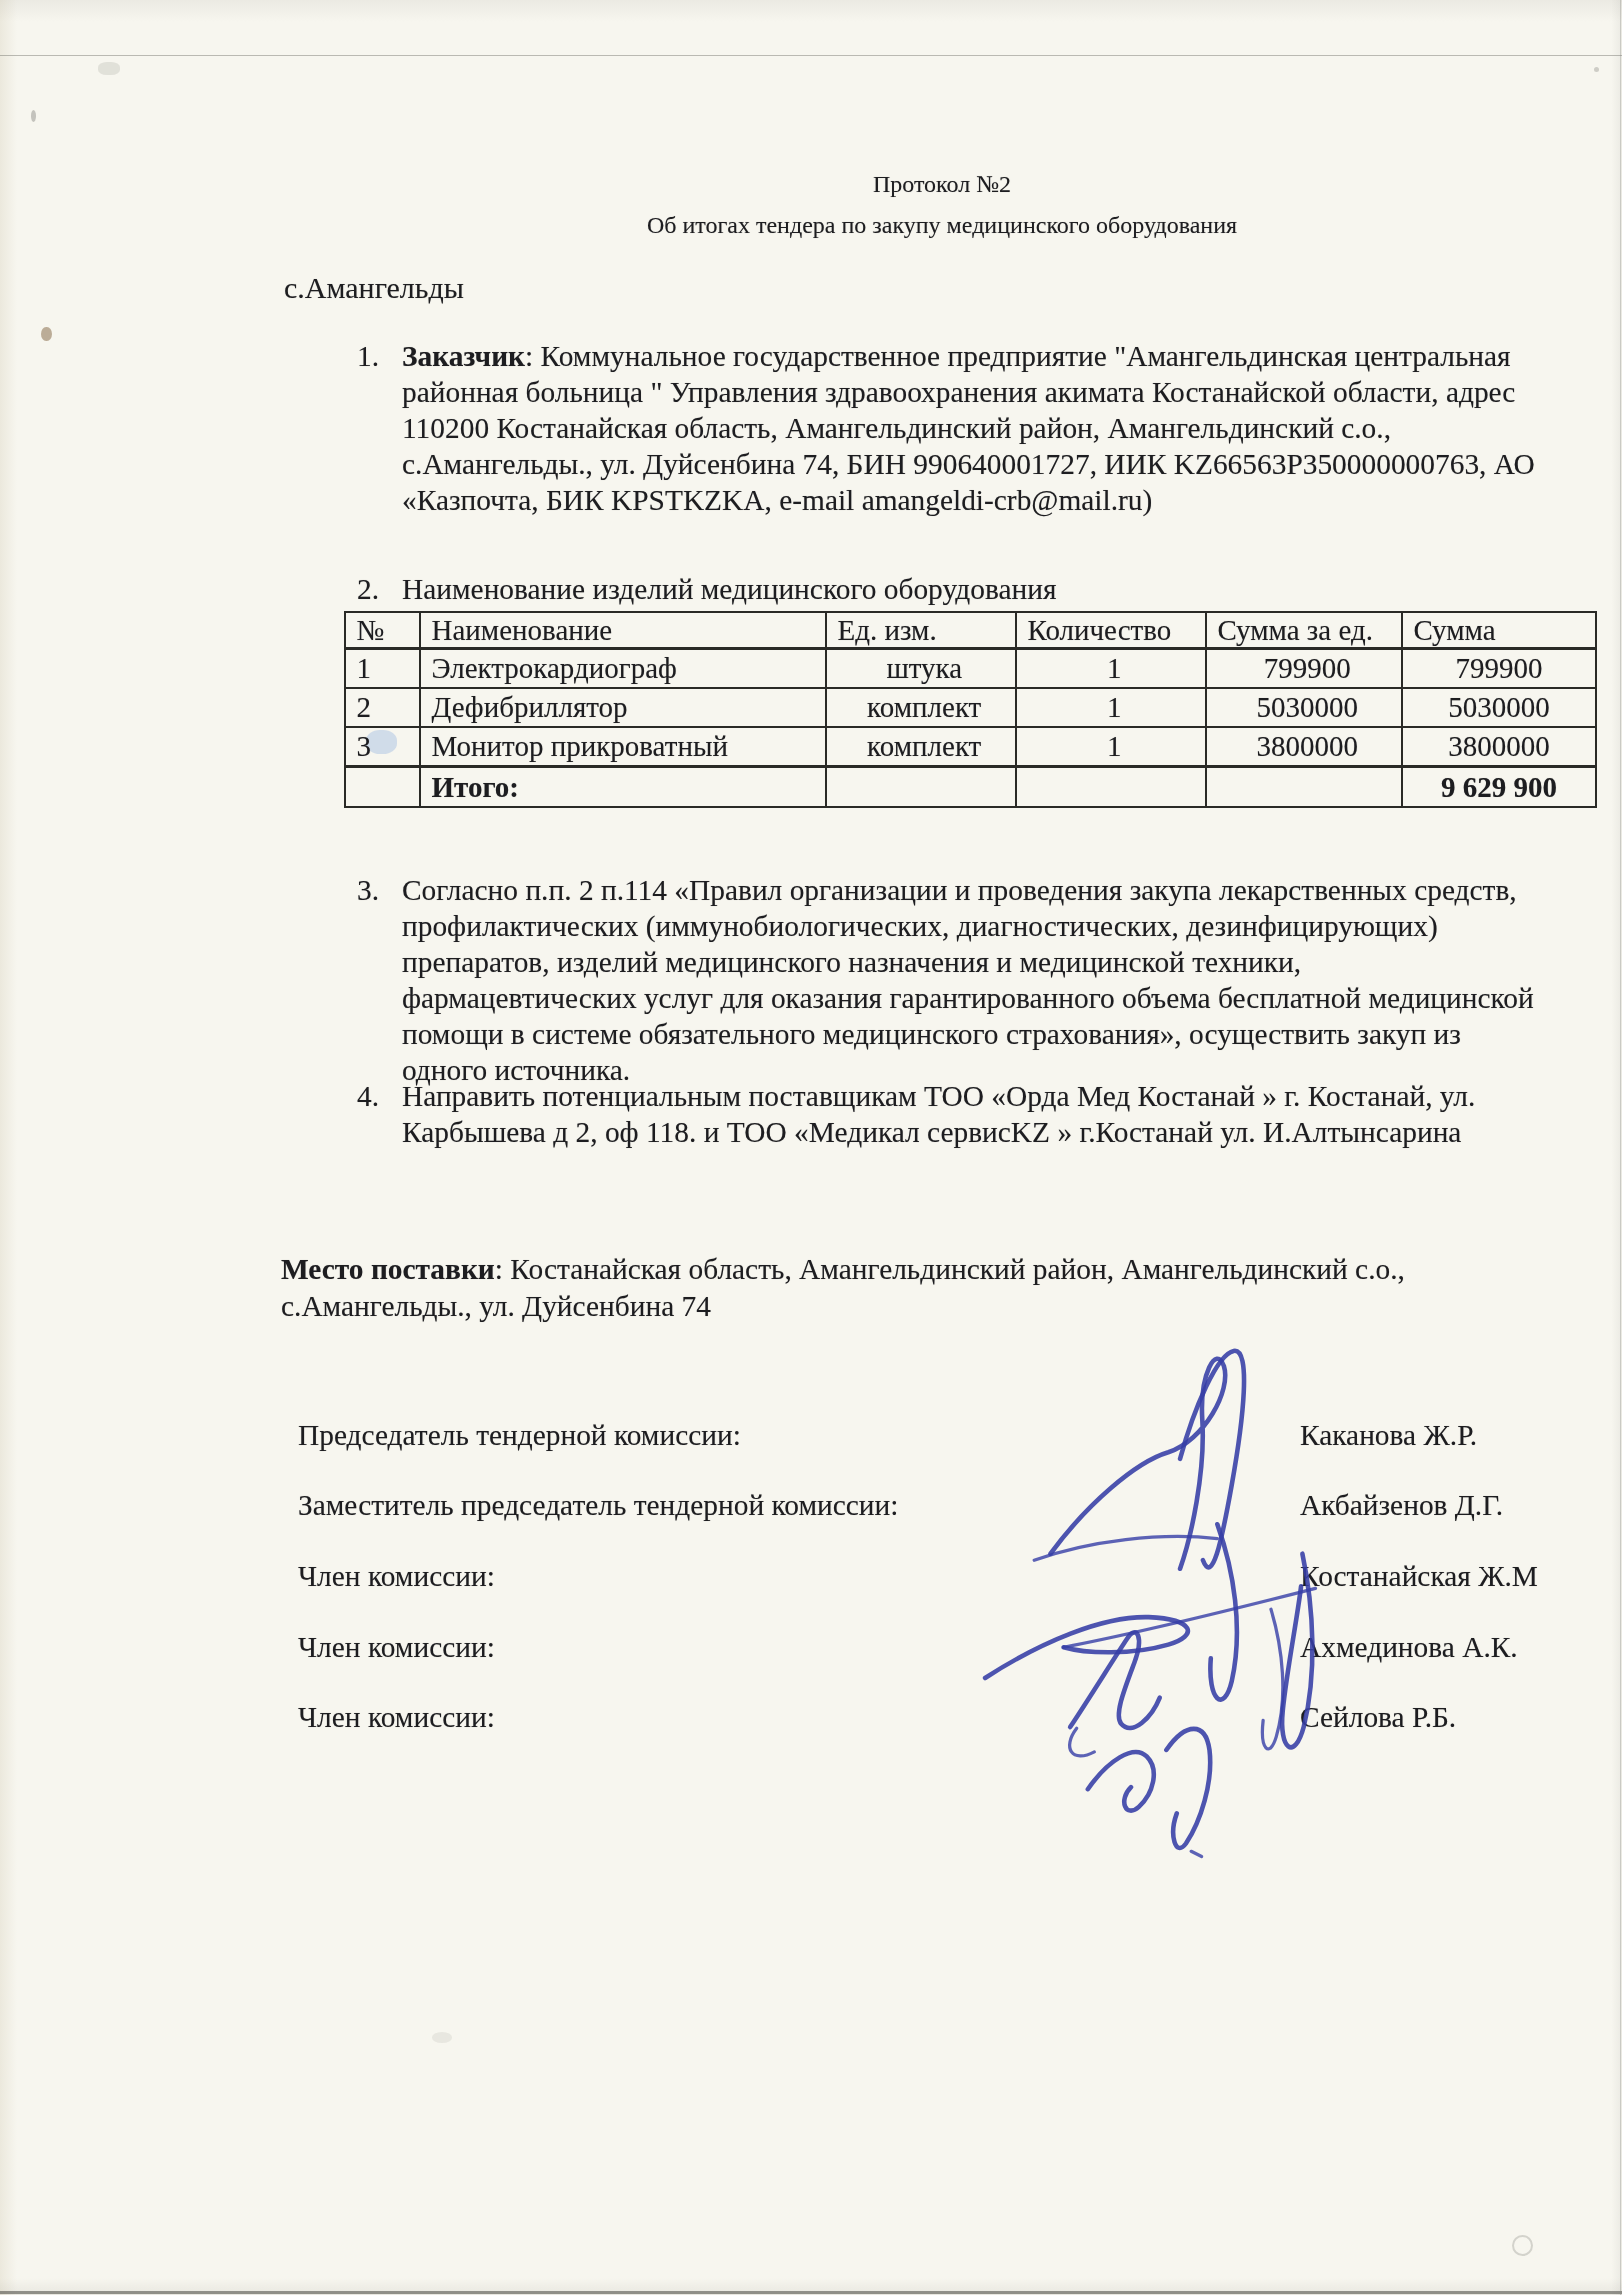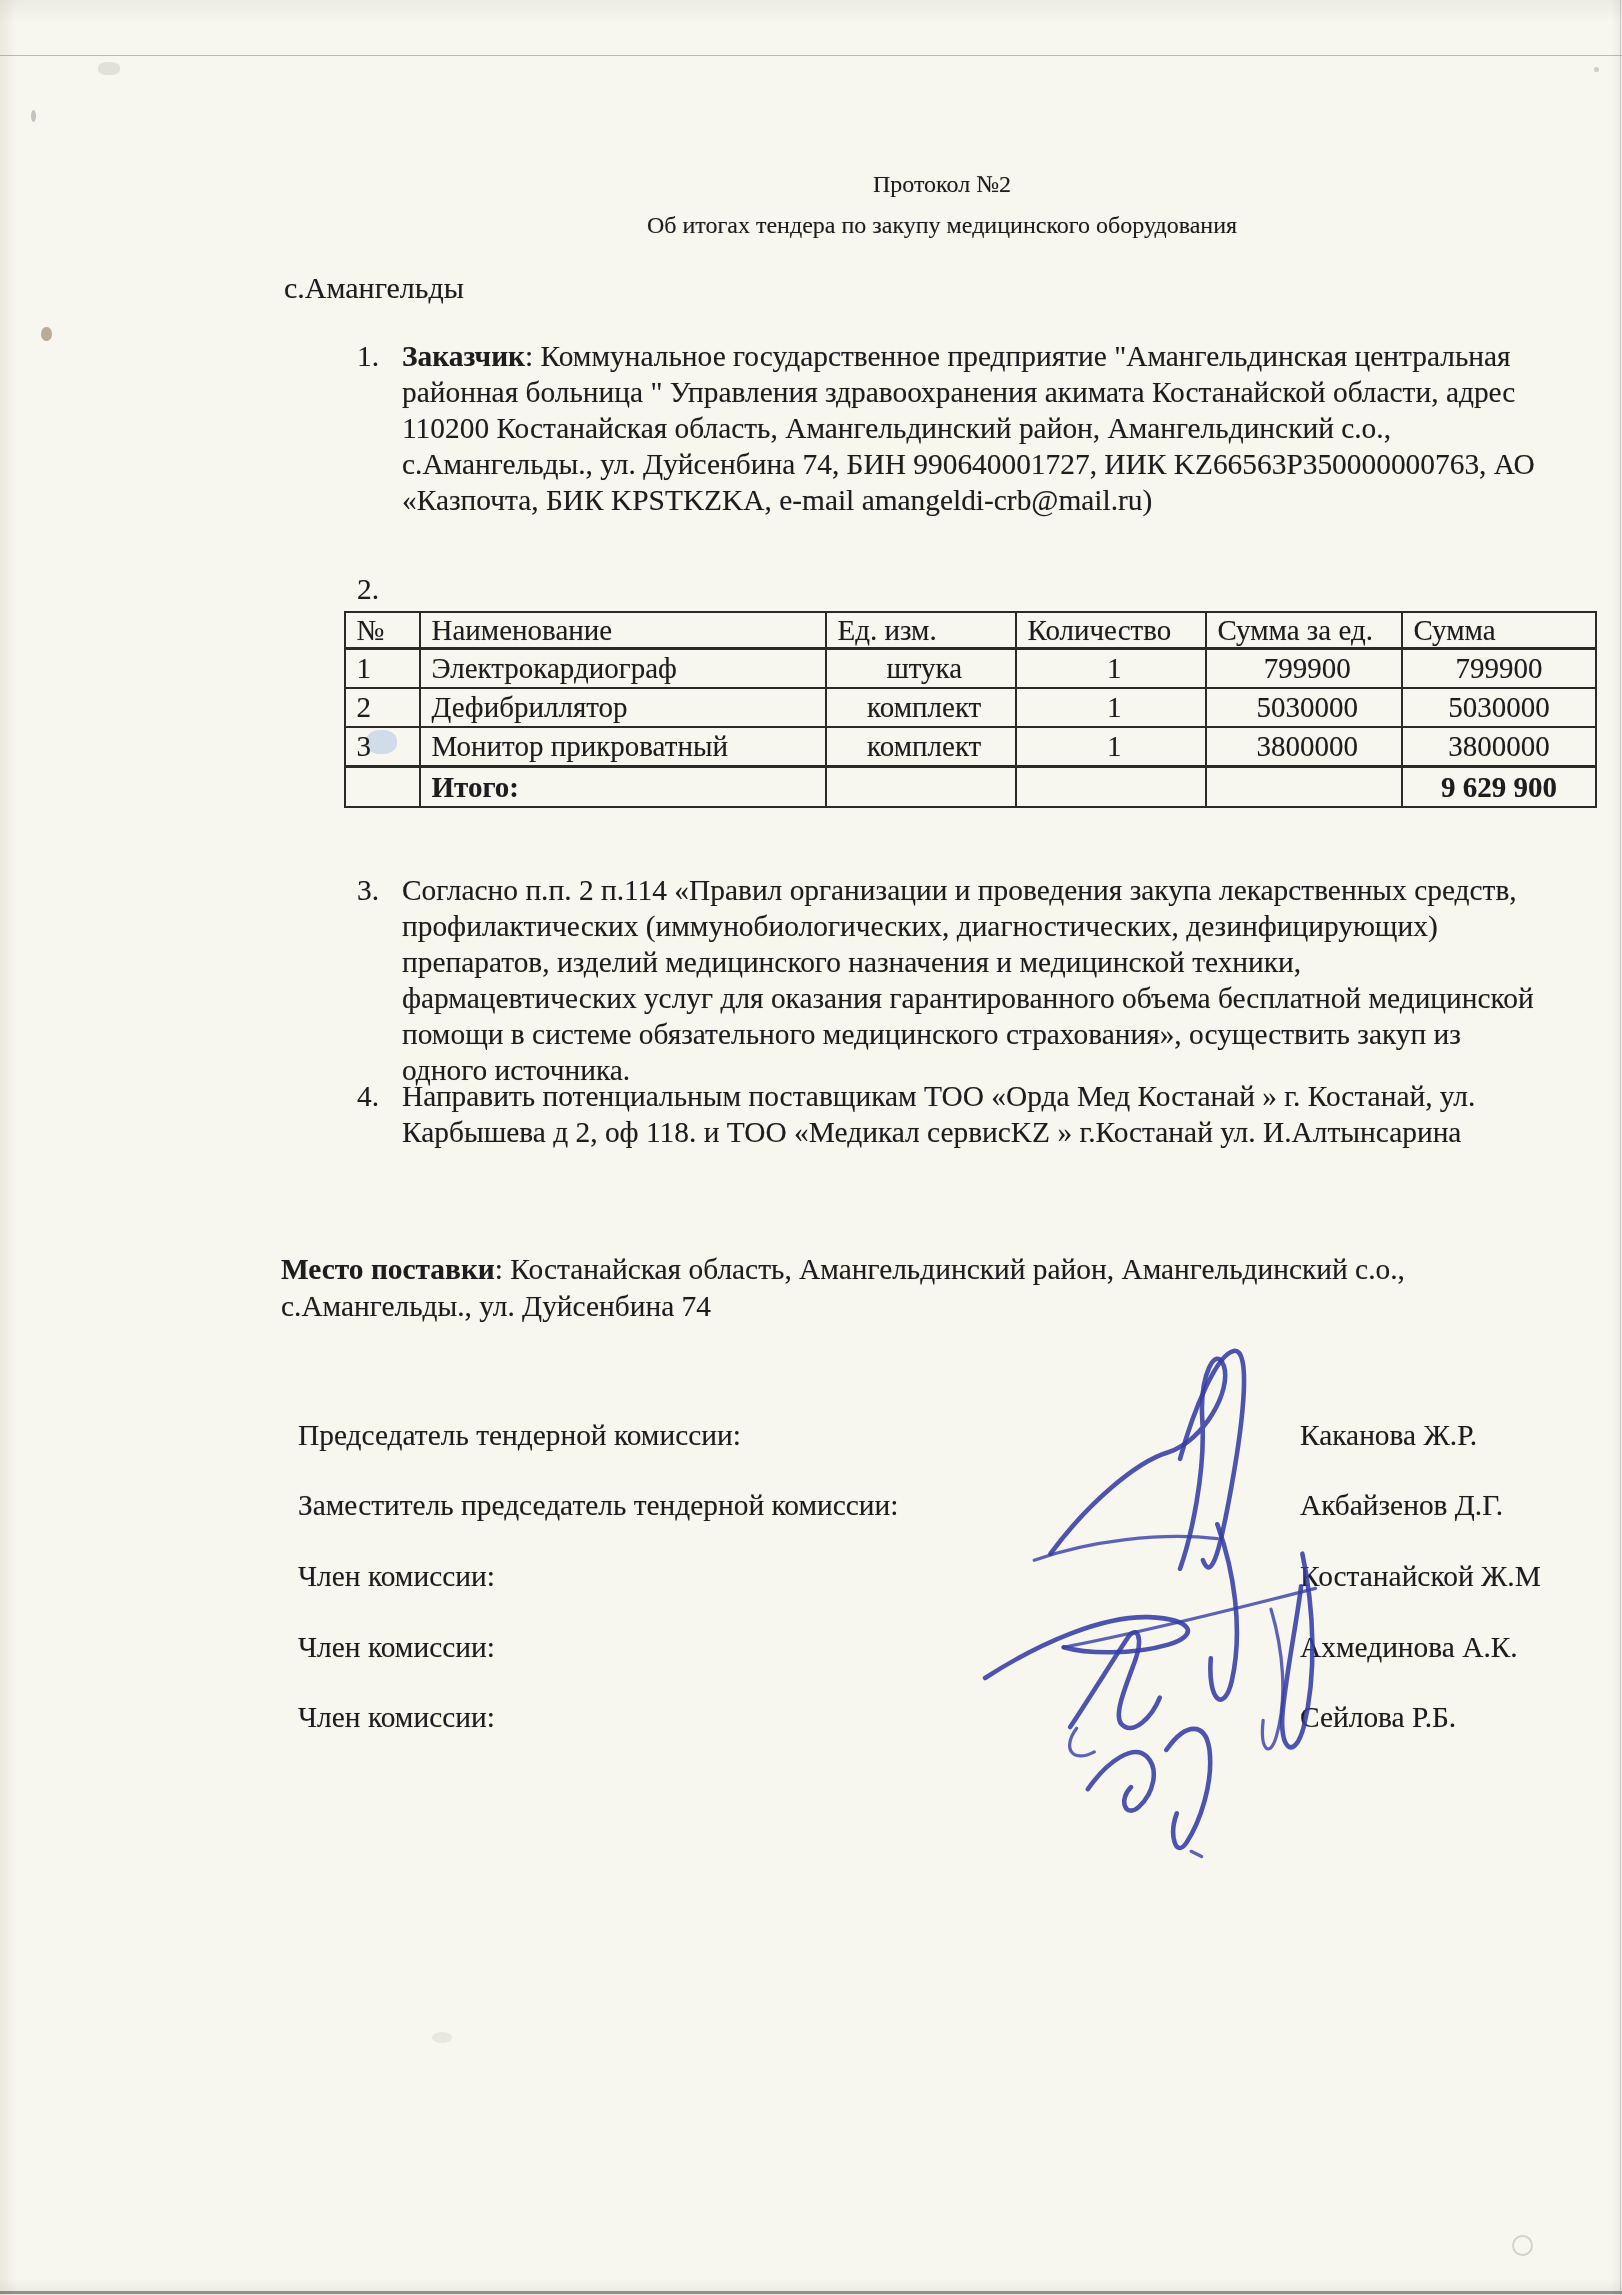--- a/index.html
+++ b/index.html
@@ -88,20 +88,21 @@
       <div><span class="bold">Заказчик</span><span>: Коммунальное государственное предприятие "Амангельдинская центральная</span></div>
       <div>районная больница " Управления здравоохранения акимата Костанайской области, адрес</div>
       <div>110200  Костанайская область, Амангельдинский район, Амангельдинский с.о.,</div>
       <div>с.Амангельды., ул. Дуйсенбина 74, БИН 990640001727, ИИК KZ66563P350000000763,  АО</div>
       <div><span>«Казпочта, БИК KPSTKZKA, e-mail </span><span class="email">amangeldi-crb@mail.ru</span><span>)</span></div>
     </div>
   </div>
 
   <div class="list-item txt" style="top:571px;">
     <span class="num">2.</span>
+    <div class="body">Наименование изделий медицинского оборудования</div>
   </div>
 
   <table class="eq txt">
     <colgroup>
       <col style="width:75px">
         <col style="width:406px">
         <col style="width:190px">
       <col style="width:190px">
         <col style="width:196px">
         <col style="width:194px">
@@ -178,21 +179,21 @@
   <div class="sig-row txt" style="top:1417px;">
     <span>Председатель тендерной комиссии:</span>
     <span class="nm">Каканова Ж.Р.</span>
   </div>
   <div class="sig-row txt" style="top:1487px;">
     <span>Заместитель председатель тендерной комиссии:</span>
     <span class="nm">Акбайзенов Д.Г.</span>
   </div>
   <div class="sig-row txt" style="top:1558px;">
     <span>Член комиссии:</span>
-    <span class="nm">Костанайской Ж.М</span>
+    <span class="nm">Костанайская Ж.М</span>
   </div>
   <div class="sig-row txt" style="top:1629px;">
     <span>Член комиссии:</span>
     <span class="nm">Ахмединова А.К.</span>
   </div>
   <div class="sig-row txt" style="top:1699px;">
     <span>Член комиссии:</span>
     <span class="nm">Сейлова Р.Б.</span>
   </div>
 

